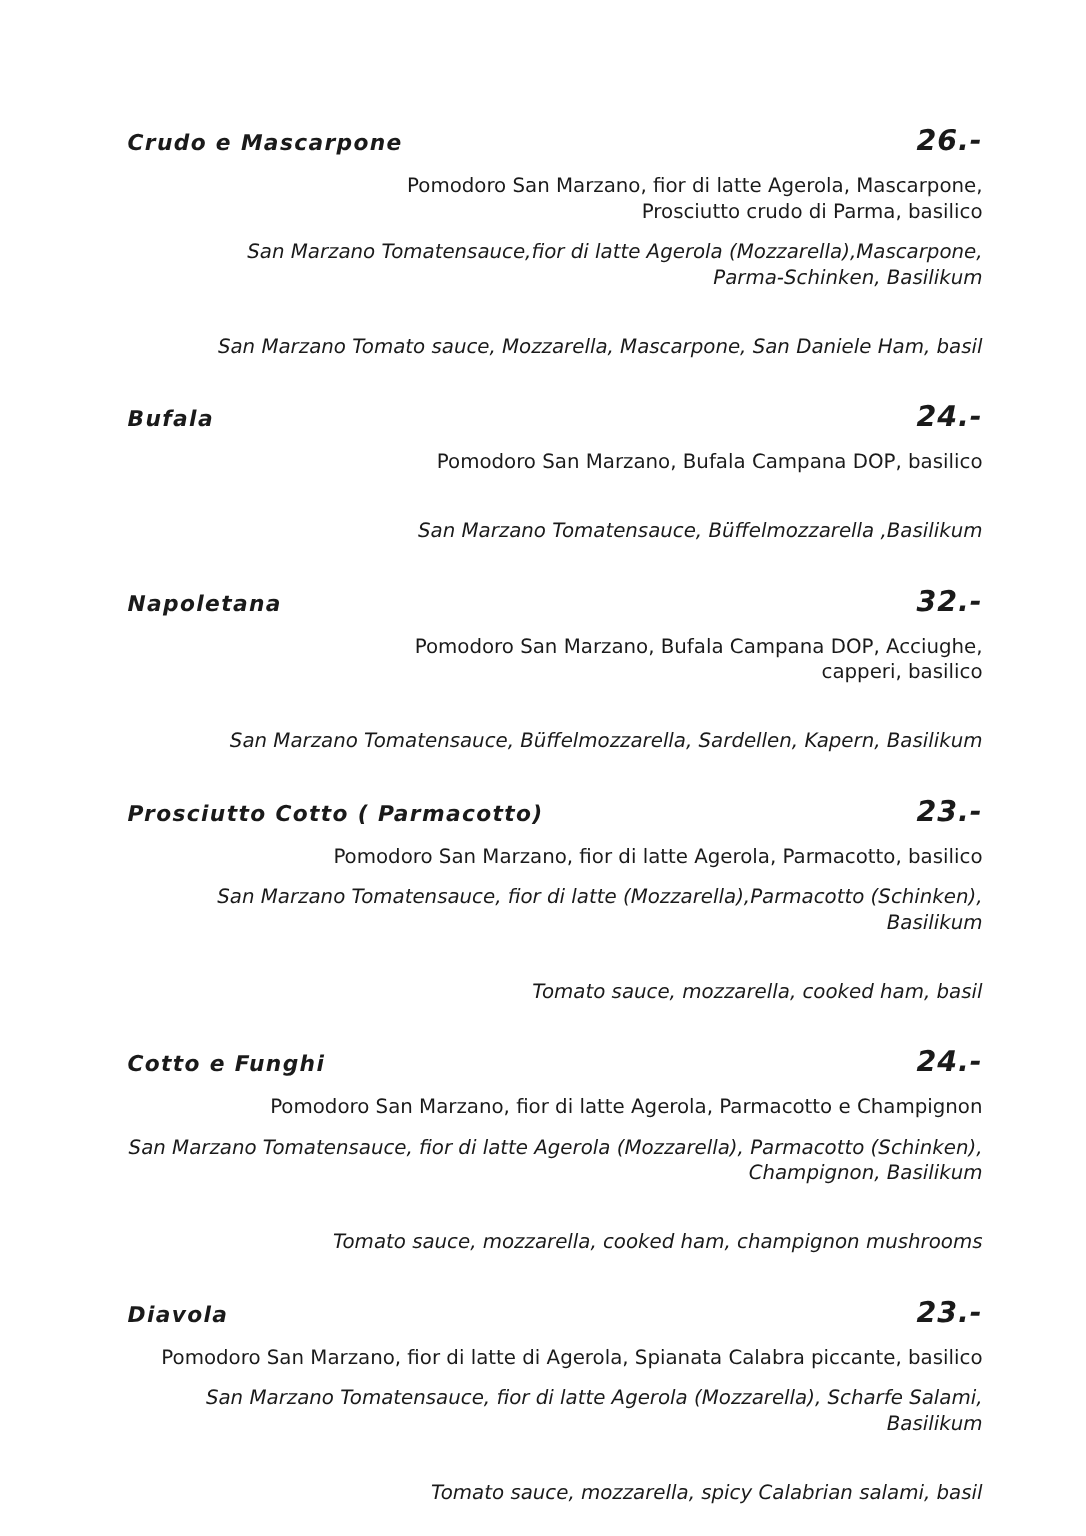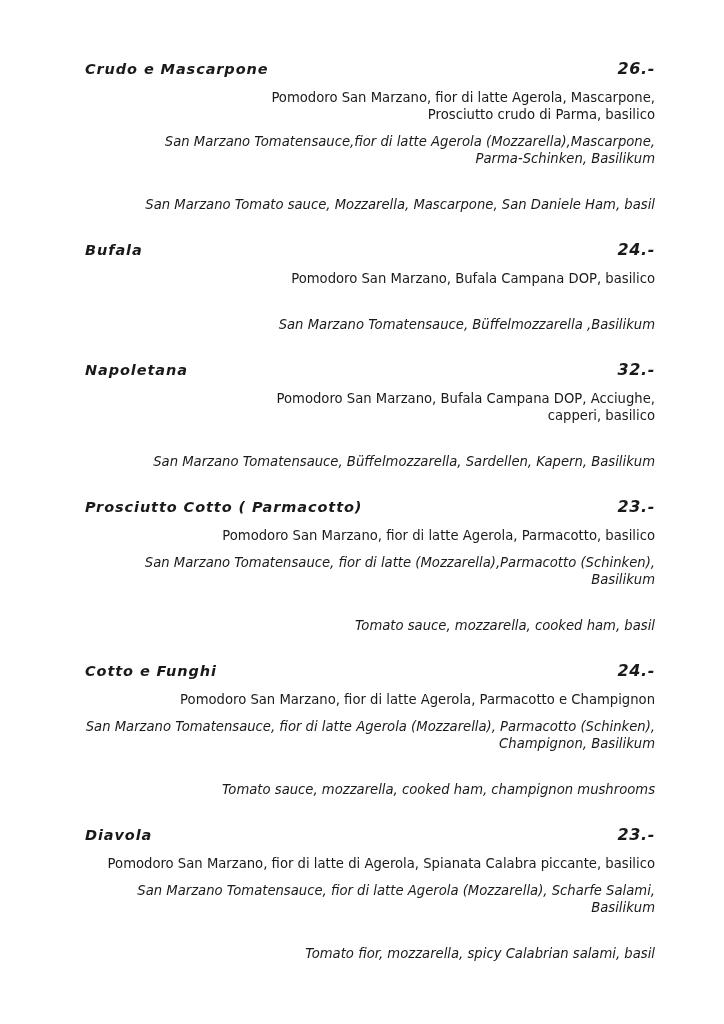--- a/index.html
+++ b/index.html
@@ -13,21 +13,21 @@
     font-family: "DejaVu Sans", sans-serif;
     color: #1a1a1a;
     overflow: hidden;
   }
   .page {
     position: relative;
     width: 724px;
     height: 1024px;
     background: #ffffff;
     box-sizing: border-box;
-    padding: 60px 69px 0 85px;
+    padding: 84px 69px 0 85px;
   }
   .menu-list {
     display: block;
   }
   .menu-item {
     display: block;
     margin-bottom: 28px;
   }
   .menu-item:last-child {
     margin-bottom: 0;
@@ -42,21 +42,21 @@
     font-weight: bold;
     font-style: italic;
     font-size: 14.5px;
     letter-spacing: 0.9px;
     line-height: 1.1;
     white-space: pre;
   }
   .item-price {
     font-weight: bold;
     font-style: italic;
-    font-size: 16px;
+    font-size: 19px;
     letter-spacing: 0.6px;
     line-height: 1.1;
     white-space: pre;
     text-align: left;
     flex: 0 0 auto;
     padding-left: 20px;
   }
   .desc {
     font-size: 13.2px;
     line-height: 17px;
@@ -128,16 +128,16 @@
 Champignon, Basilikum</p>
         <p class="desc desc-en">Tomato sauce, mozzarella, cooked ham, champignon mushrooms</p>
       </div>
       <div class="menu-item">
         <div class="item-head">
           <div class="item-name">Diavola</div>
           <div class="item-price">23.-</div>
         </div>
         <p class="desc desc-it">Pomodoro San Marzano, fior di latte di Agerola, Spianata Calabra piccante, basilico</p>
         <p class="desc desc-de">San Marzano Tomatensauce, fior di latte Agerola (Mozzarella), Scharfe Salami, Basilikum</p>
-        <p class="desc desc-en">Tomato fior, mozzarella, spicy Calabrian salami, basil</p>
+        <p class="desc desc-en">Tomato sauce, mozzarella, spicy Calabrian salami, basil</p>
       </div>
     </div>
 </div>
 
 </body></html>

